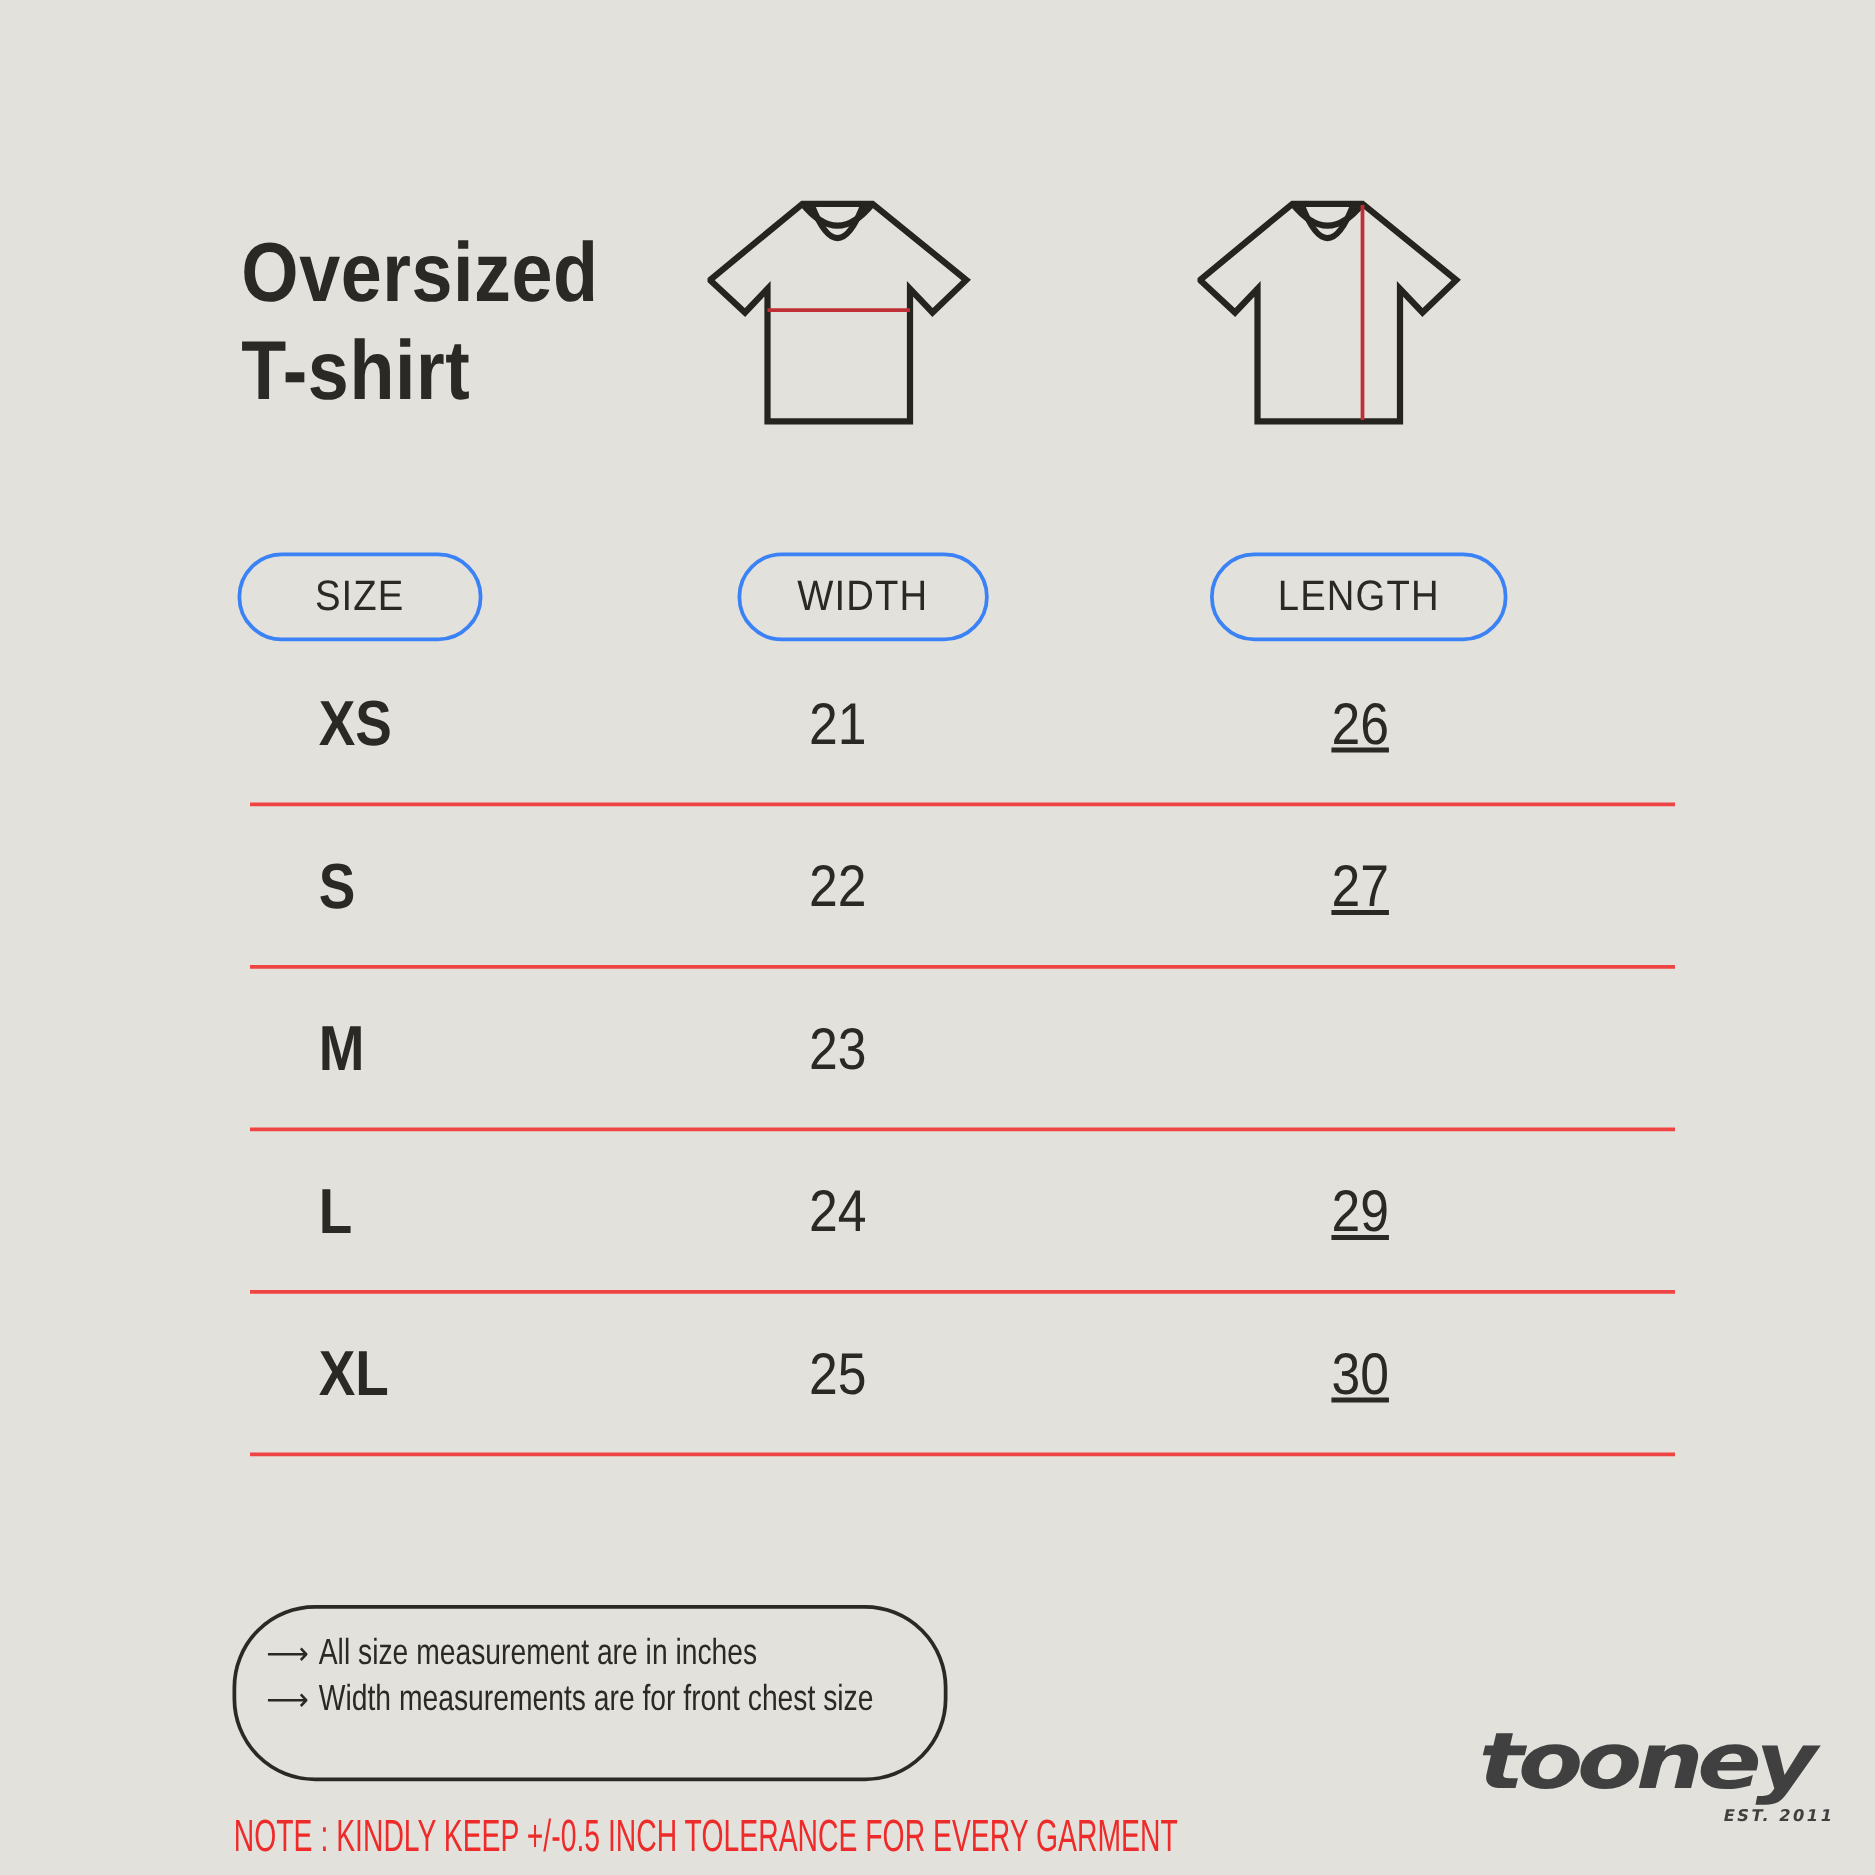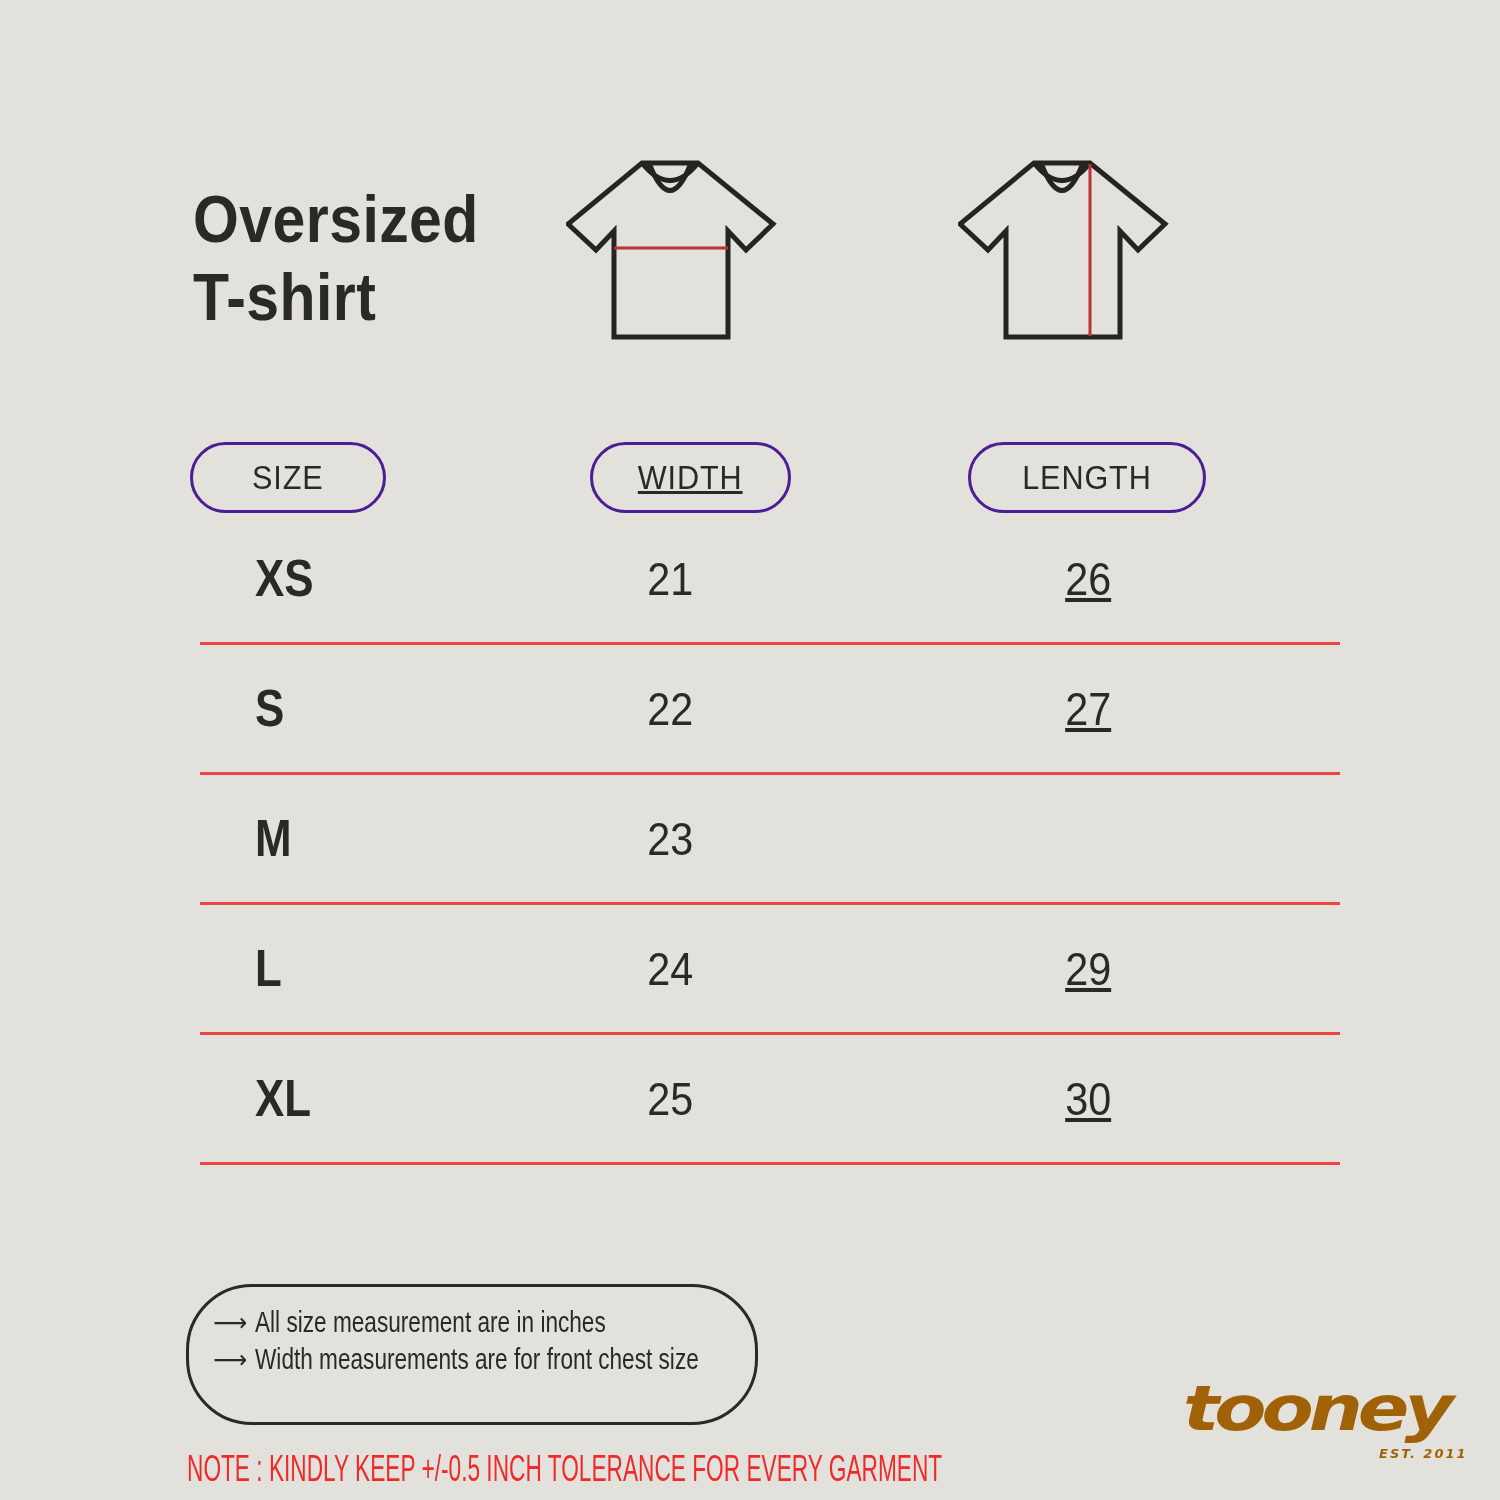--- a/index.html
+++ b/index.html
@@ -18,26 +18,26 @@
     transform:scaleX(0.88);transform-origin:left top;
     letter-spacing:0.5px;white-space:nowrap;
   }
   
   .shirt{position:absolute;top:160px;width:212px;height:182px;}
   #shirt-width{left:566px;}
   #shirt-length{left:958px;}
   
   .pill{
     position:absolute;top:442px;height:71px;
-    border:3px solid #4c1d95;border-radius:37px;
+    border:3px solid #3b82f6;border-radius:37px;
     box-sizing:border-box;
     display:flex;align-items:center;justify-content:center;
   }
   #pill-size{left:190px;width:196px;}
-  #pill-width{left:590px;width:201px;text-decoration:underline;}
+  #pill-width{left:590px;width:201px;}
   #pill-length{left:968px;width:238px;}
   .pill span{
     font-size:34px;letter-spacing:1px;
     transform:scaleX(0.9);white-space:nowrap;
   }
   
   .t-row{
     position:absolute;left:200px;width:1140px;height:130px;
     border-bottom:3px solid #ef4444;box-sizing:border-box;
   }
@@ -63,21 +63,21 @@
     transform:scaleX(0.95);transform-origin:left center;
   }
   .n-text{transform:scaleX(0.78);transform-origin:left center;}
   
   #tolerance{
     position:absolute;left:187px;top:1448px;
     font-size:36px;color:#ee2b2b;white-space:nowrap;
     transform:scaleX(0.63);transform-origin:left top;
   }
   
-  #logo{position:absolute;left:1183px;top:1378px;width:300px;height:95px;color:#a16207;}
+  #logo{position:absolute;left:1183px;top:1378px;width:300px;height:95px;color:#404040;}
   #logo .word{
     font-family:"DejaVu Sans",sans-serif;
     font-weight:bold;font-style:italic;
     font-size:76px;letter-spacing:-5px;line-height:76px;
     transform:scaleY(0.82);transform-origin:left top;
     white-space:nowrap;
   }
   #logo .est{
     position:absolute;left:160px;top:68px;
     font-family:"DejaVu Sans",sans-serif;

